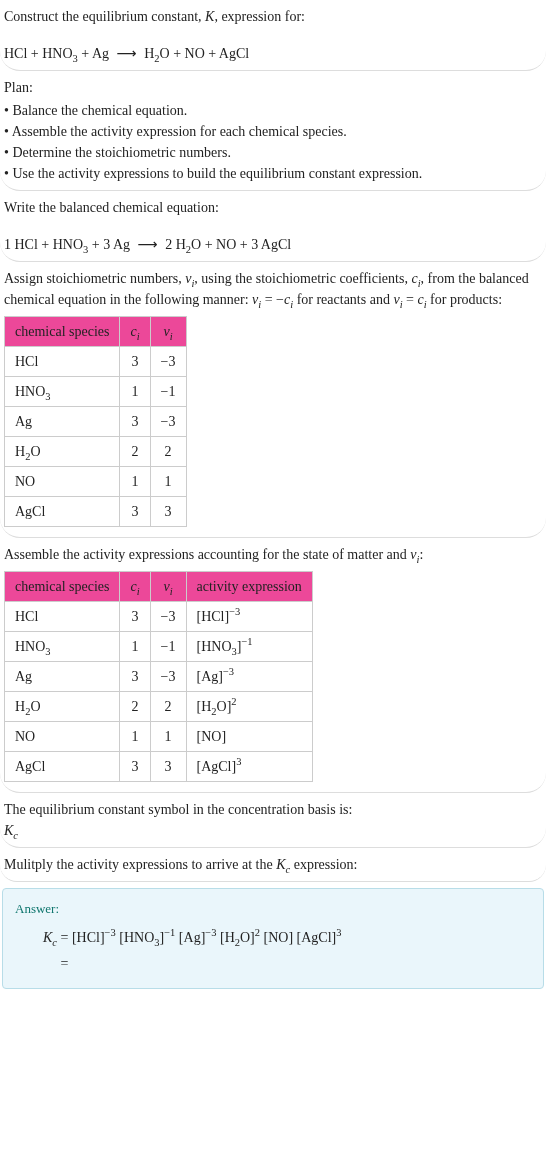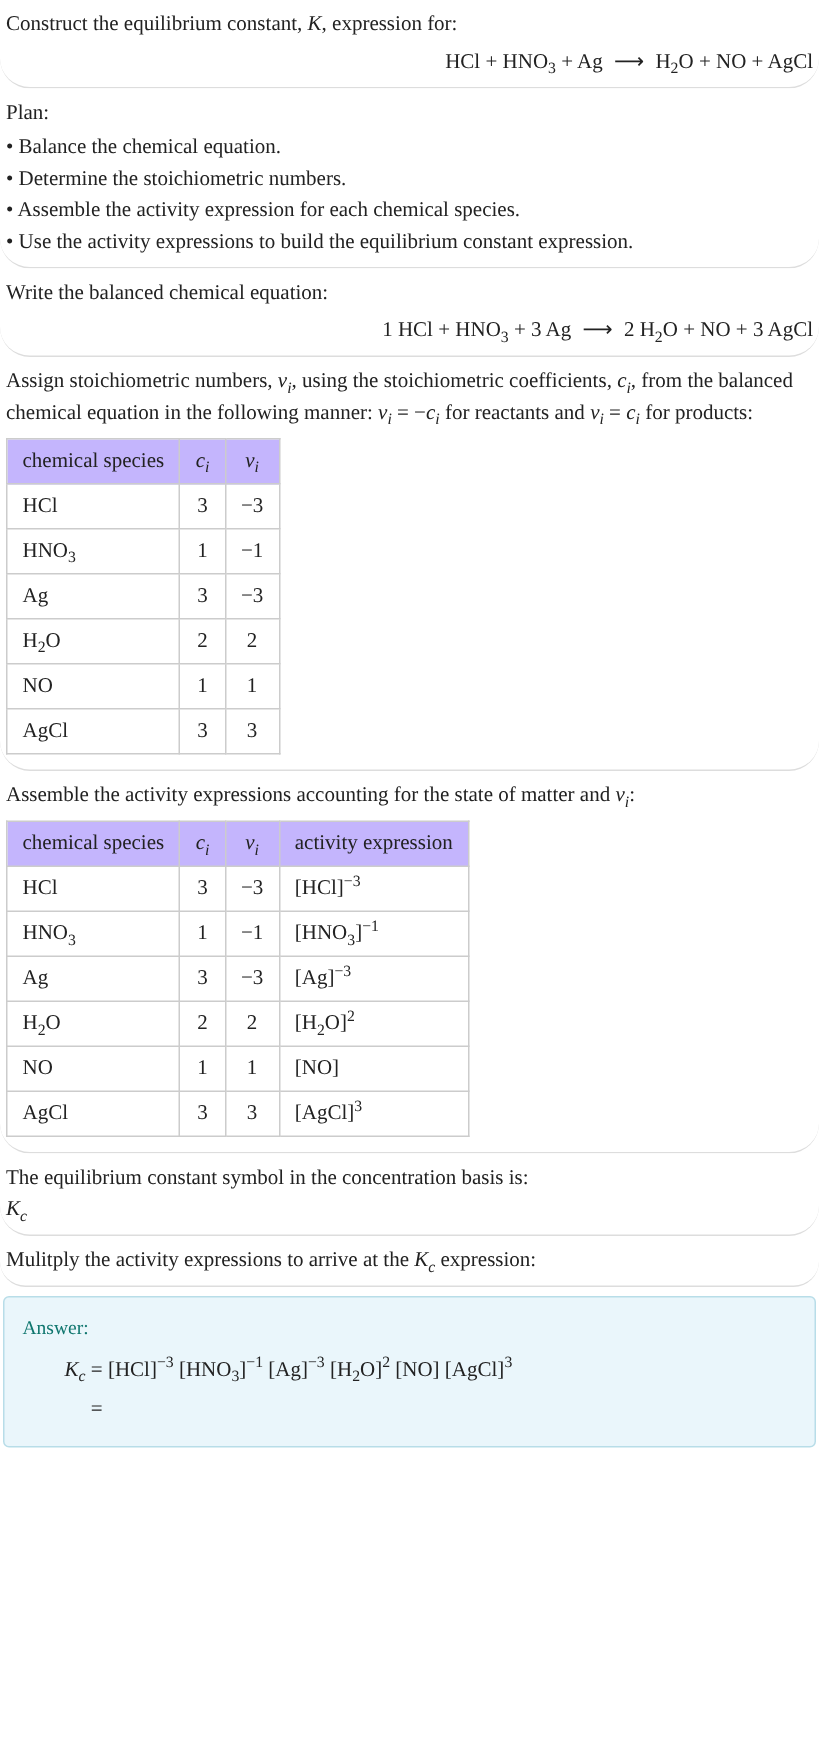--- a/index.html
+++ b/index.html
@@ -15,22 +15,21 @@
       padding: 6px 4px;
       border-bottom: 1px solid #ddd;
       border-radius: 20px;
     }
     .section:last-child { border-bottom: none; }
     .heading-line {
       font-size: 14px;
     }
     .equation {
       font-size: 14px;
-      margin-top: 4px;
-      text-align: right;
+      margin-top: 16px;
     }
     sub, sup {
       font-size: 0.75em;
       line-height: 0;
     }
     .plan-list {
       margin-top: 2px;
     }
     .plan-item {
       display: block;
@@ -41,21 +40,21 @@
       margin-bottom: 4px;
     }
     th, td {
       border: 1px solid #ccc;
       padding: 4px 10px;
       text-align: left;
       font-weight: normal;
       font-size: 14px;
     }
     th {
-      background: #c4b5fd;
+      background: #ec4899;
     }
     td.center, th.center { text-align: center; }
     .answer-box {
       background: #eaf6fb;
       border: 1px solid #b8dde8;
       border-radius: 4px;
       padding: 10px 12px;
       margin: 6px 2px;
     }
     .answer-label {
@@ -94,22 +93,22 @@
     <span><span>HCl + HNO</span><sub>3</sub><span> + Ag</span></span>
     <span class="arrow">⟶</span>
     <span><span>H</span><sub>2</sub><span>O + NO + AgCl</span></span>
   </div>
 </div>
 
 <div class="section">
   <div>Plan:</div>
   <div class="plan-list">
     <span class="plan-item">• Balance the chemical equation.</span>
+    <span class="plan-item">• Assemble the activity expression for each chemical species.</span>
     <span class="plan-item">• Determine the stoichiometric numbers.</span>
-    <span class="plan-item">• Assemble the activity expression for each chemical species.</span>
     <span class="plan-item">• Use the activity expressions to build the equilibrium constant expression.</span>
   </div>
 </div>
 
 <div class="section">
   <div>Write the balanced chemical equation:</div>
   <div class="equation">
     <span><span>1 HCl + HNO</span><sub>3</sub><span> + 3 Ag</span></span>
     <span class="arrow">⟶</span>
     <span><span>2 H</span><sub>2</sub><span>O + NO + 3 AgCl</span></span>

